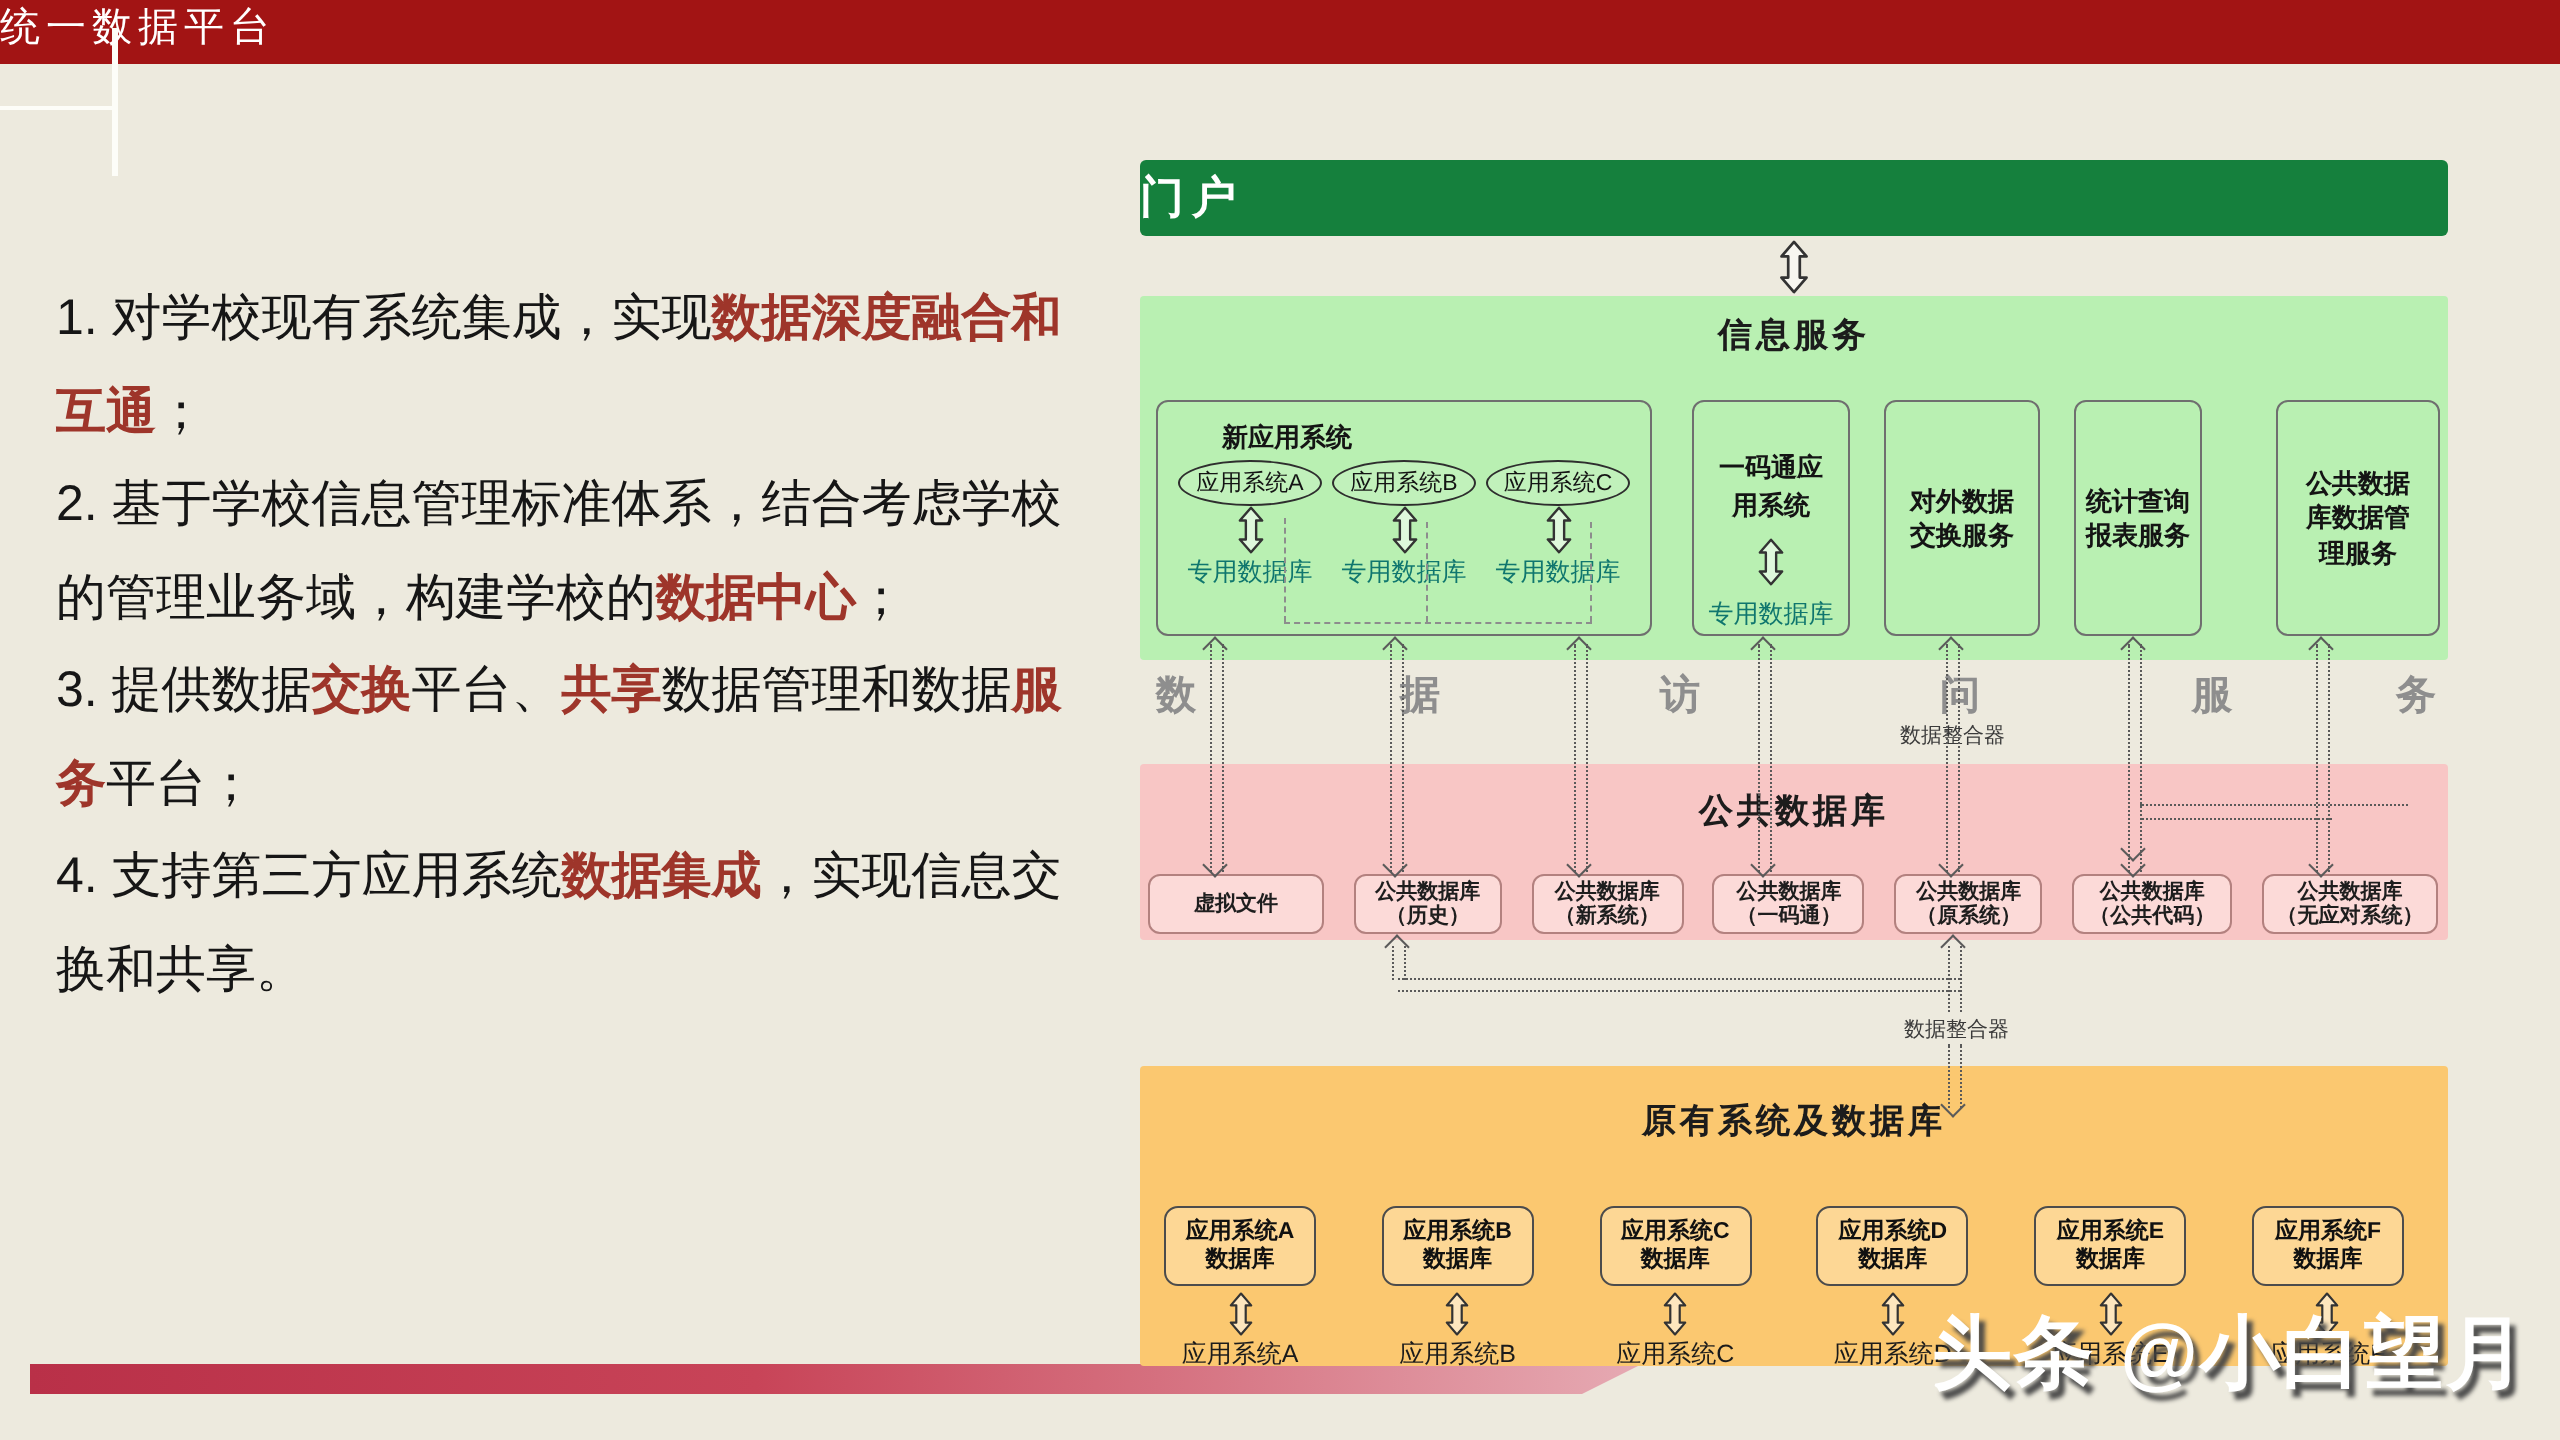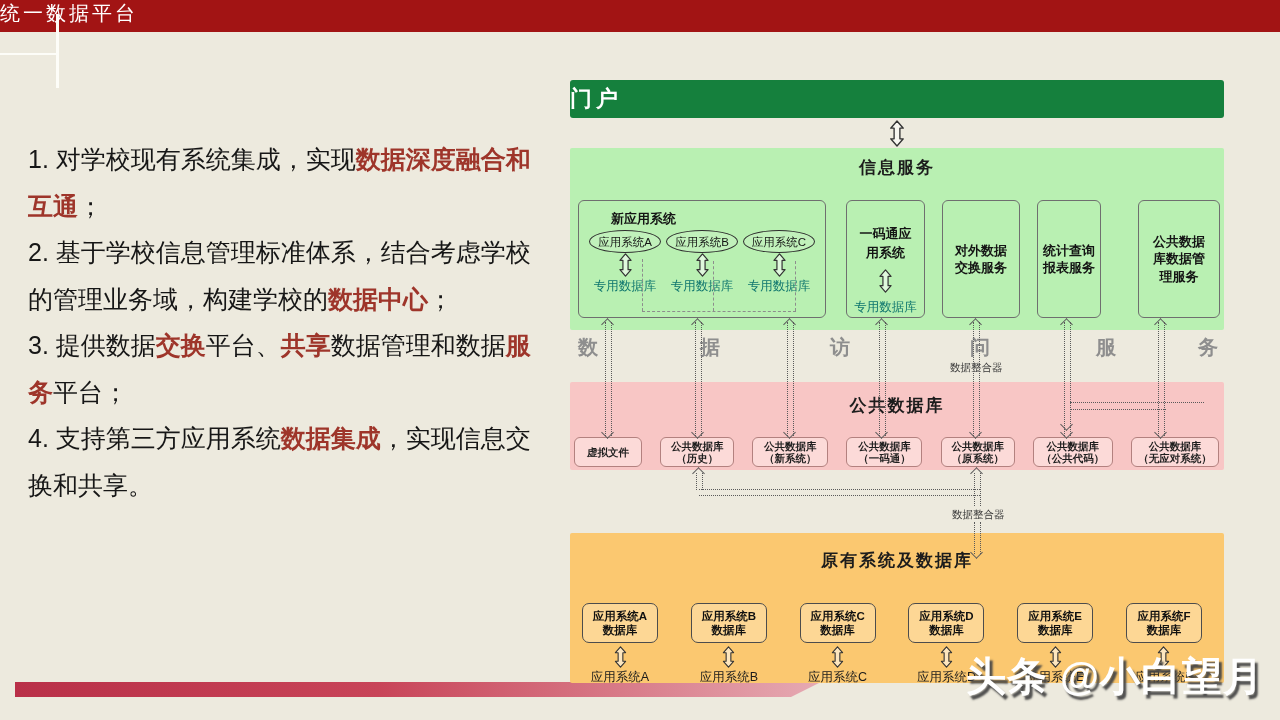--- a/index.html
+++ b/index.html
@@ -194,21 +194,21 @@
   <div class="abs chev down" style="left:693px;top:428px"></div>
   <div class="abs chev down" style="left:785px;top:428px"></div>
   <div class="abs chev down" style="left:877px;top:428px"></div>
   <div class="abs chev down" style="left:971px;top:428px"></div>
   <div class="abs chev down" style="left:1062px;top:428px"></div>
   <div class="abs chev down" style="left:1156px;top:428px"></div>
 
   <div class="abs pink-panel">
     <div class="panel-title" style="margin-top:12px">公共数据库</div>
     <div class="pink-row">
-      <div class="pinkbox" style="width:68px">
+      <div class="pinkbox" style="width:88px">
         <div>虚拟文件</div>
       </div>
       <div class="pinkbox" style="width:74px">
         <div>公共数据库</div>
         <div>（历史）</div>
       </div>
       <div class="pinkbox" style="width:76px">
         <div>公共数据库</div>
         <div>（新系统）</div>
       </div>

